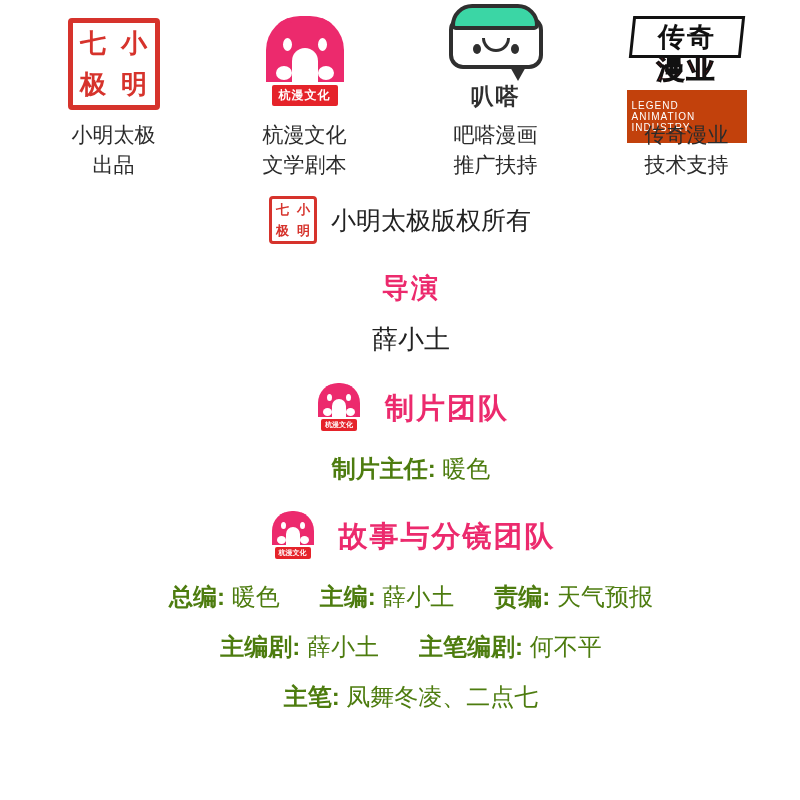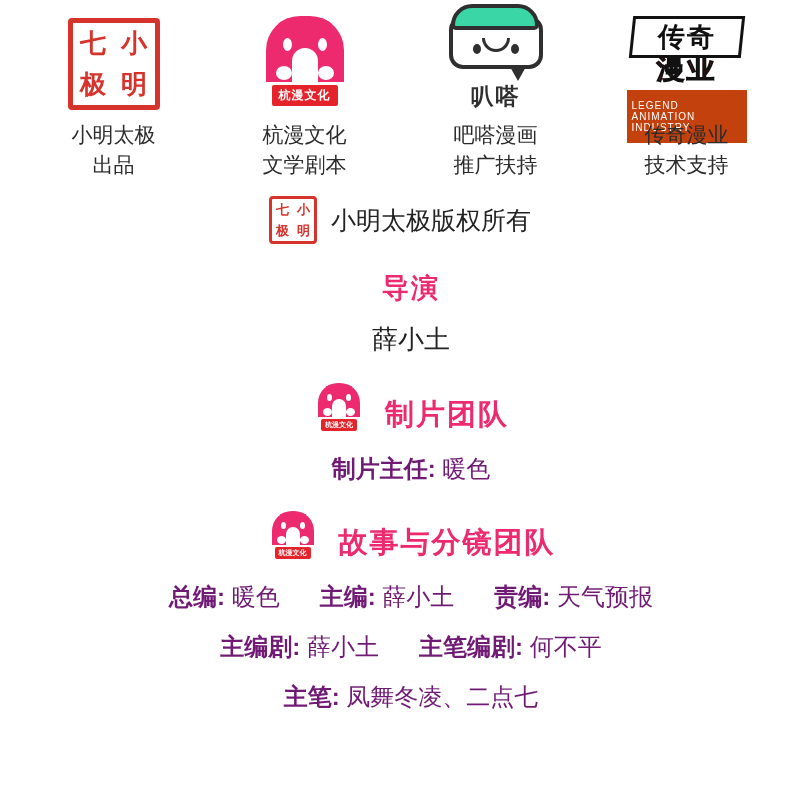--- a/index.html
+++ b/index.html
@@ -296,21 +296,21 @@
   .section { margin-top: 26px; text-align: center; padding-left: 22px; }
 
   .section-title {
     font-size: 27px;
     font-weight: bold;
     color: #ec2a6d;
     letter-spacing: 2px;
   }
   .section-title.with-logo {
     display: flex;
-    align-items: flex-end;
+    align-items: center;
     justify-content: center;
     gap: 20px;
     font-size: 29px;
   }
   .director-name {
     margin-top: 16px;
     font-size: 26px;
     color: #222222;
   }
 
@@ -318,21 +318,21 @@
     margin-top: 18px;
     display: flex;
     align-items: baseline;
     justify-content: center;
     gap: 56px;
     flex-wrap: wrap;
   }
   .credit-row.tight { gap: 40px; }
   .credit {
     font-size: 24px;
-    color: #701a75;
+    color: #4d7c0f;
     white-space: nowrap;
   }
   .credit .role { font-weight: bold; }
   .credit .name { font-weight: normal; }
 </style>
 </head>
 <body>
 
 <div class="page">
 

